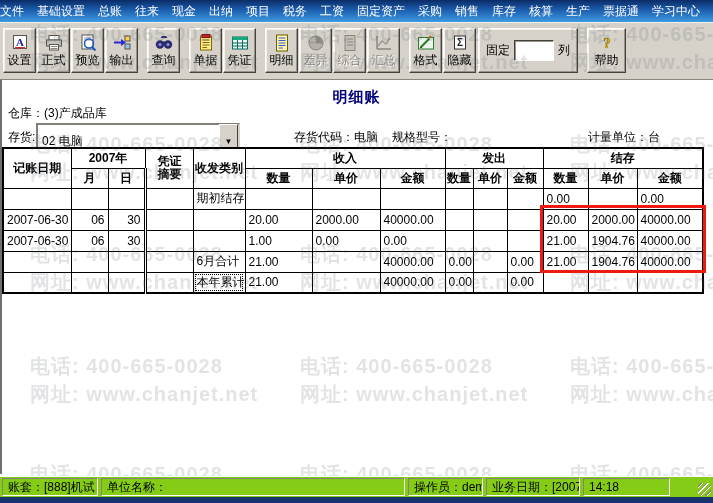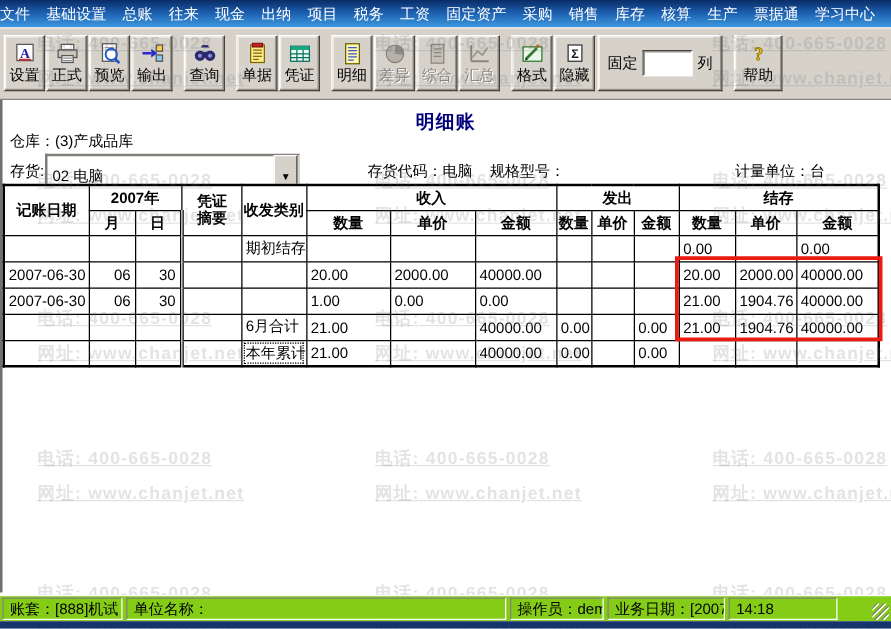--- a/index.html
+++ b/index.html
@@ -86,22 +86,22 @@
   .vhdr{line-height:13px;font-size:12px;}
   .focuscell{outline:1px dotted #000;outline-offset:-3px;}
   
   .redbox{
     position:absolute;left:540px;top:205px;width:166px;height:68px;
     border:3px solid #ec1a10;pointer-events:none;z-index:6;box-sizing:border-box;
   }
   
   .wmlayer{position:absolute;inset:0;pointer-events:none;z-index:8;overflow:hidden;}
   .wm{
-    position:absolute;color:rgba(96,98,110,0.18);font-size:14px;font-weight:bold;
-    line-height:28px;white-space:nowrap;letter-spacing:1px;text-decoration:underline;
+    position:absolute;color:rgba(96,98,110,0.18);font-size:20px;font-weight:bold;
+    line-height:28px;white-space:nowrap;letter-spacing:1px;
   }
   
   .statusbar{
     position:absolute;left:0;bottom:6px;width:713px;height:21px;background:#84cc16;
     border-top:1px solid #fff;box-sizing:border-box;display:flex;align-items:stretch;
     padding:1px 2px;font-size:12px;z-index:9;
   }
   .spanel{
     border:1px solid;border-color:#85817a #fff #fff #85817a;
     padding:0 5px;display:flex;align-items:center;white-space:nowrap;overflow:hidden;

